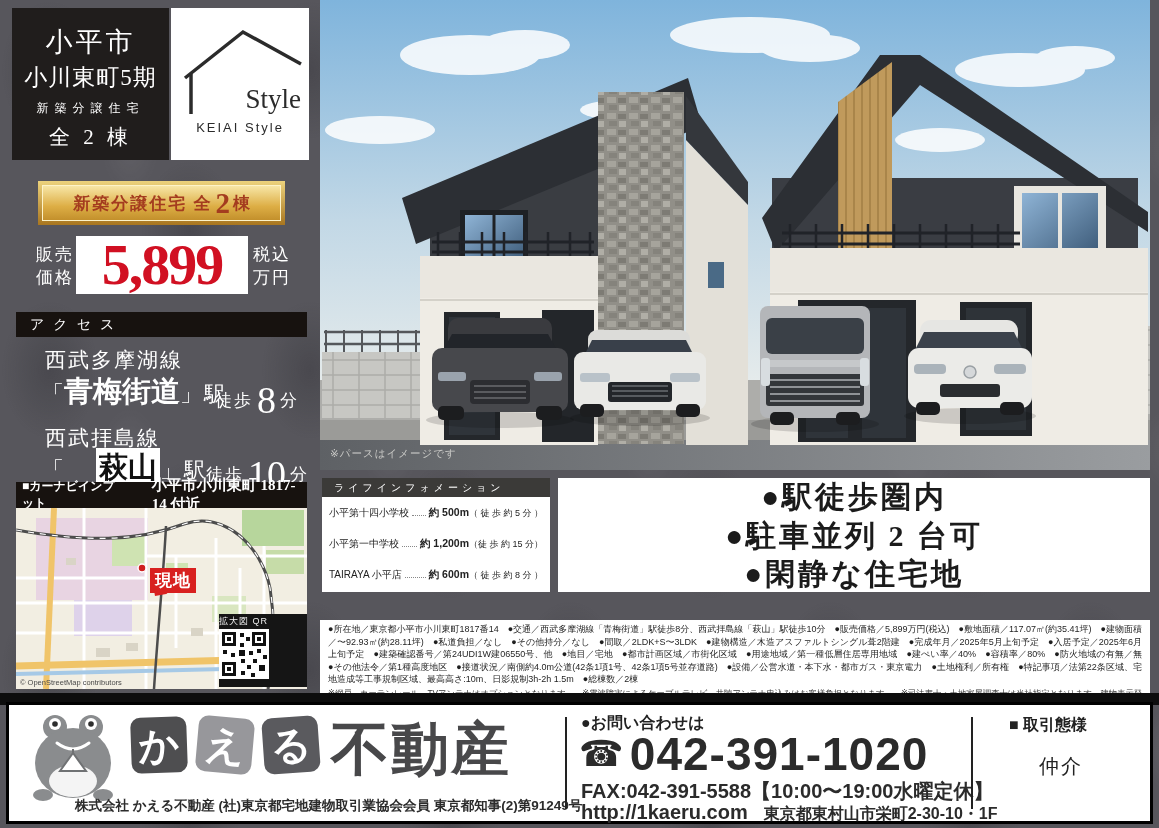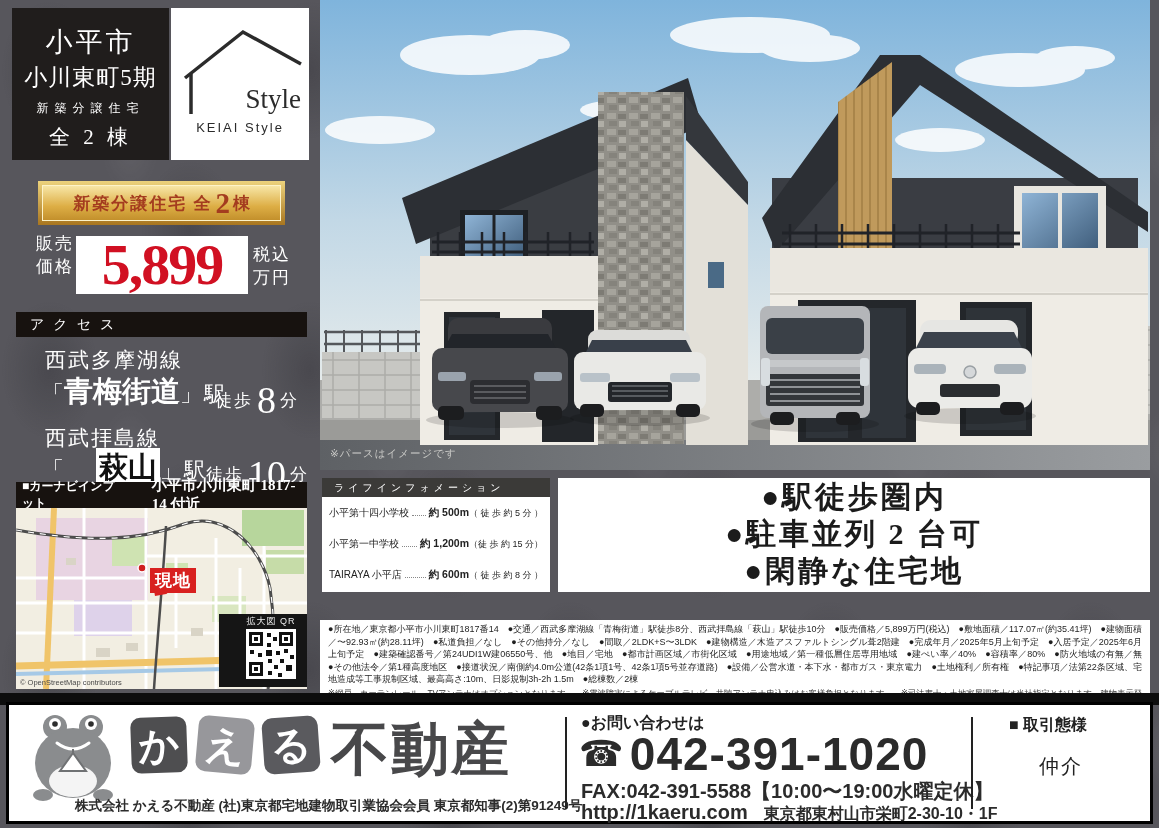--- a/index.html
+++ b/index.html
@@ -43,33 +43,33 @@
   .st-suffix{font-size:21px;margin-left:2px;}
   .walk{display:flex;align-items:center;color:#fff;}
   .walk .w1{font-size:17px;letter-spacing:2px;}
   .walk .w2{font-size:38px;margin:0 4px;}
   .walk .w3{font-size:17px;}
   
   .navi-bar{left:16px;top:482px;width:291px;height:26px;gap:30px;}
   .map-box{left:16px;top:508px;width:291px;height:181px;background:#f2eee2;overflow:hidden;}
   .site-badge{position:absolute;left:134px;top:60px;background:#d8201f;color:#fff;font-size:17px;font-weight:bold;letter-spacing:1px;padding:1px 5px;}
   .site-badge:after{content:"";position:absolute;left:-4px;bottom:-12px;border:9px solid transparent;border-top-color:#d8201f;transform:rotate(35deg);}
-  .qr-panel{position:absolute;left:203px;top:106px;width:104px;height:73px;background:#151515;text-align:center;}
+  .qr-panel{position:absolute;left:203px;top:106px;width:104px;height:73px;background:#151515;}
   .qr-lbl{color:#eee;font-size:9px;letter-spacing:1px;line-height:15px;}
   .map-attr{position:absolute;left:4px;bottom:2px;font-size:7.5px;color:#4a4a4a;}
   
   .note{left:330px;top:447px;font-size:10.5px;color:#c9c9c6;letter-spacing:1px;}
   .life{left:322px;top:478px;width:228px;height:114px;background:#fff;}
   .life-h{height:19px;background:#3b3a38;color:#fff;font-size:10px;letter-spacing:4px;line-height:19px;padding-left:12px;}
   .life-rows{display:flex;flex-direction:column;justify-content:space-around;height:93px;padding:0 7px;}
   .life-row{display:flex;align-items:baseline;font-size:10px;color:#222;}
   .leader{flex:1;border-bottom:1.5px dotted #888;margin:0 3px;height:8px;}
   .life-d{font-weight:bold;font-size:10.5px;white-space:nowrap;}
   .life-w{font-size:9px;white-space:nowrap;}
-  .features{left:558px;top:478px;width:592px;height:114px;background:#fff;display:flex;flex-direction:column;justify-content:flex-start;align-items:center;}
+  .features{left:558px;top:478px;width:592px;height:114px;background:#fff;display:flex;flex-direction:column;justify-content:space-between;align-items:center;}
   .feat-line{font-size:30px;font-weight:bold;color:#1b1b1b;letter-spacing:3px;line-height:37px;}
   .ov-bar{left:320px;top:597px;width:830px;height:23px;}
   .ov-body{left:320px;top:620px;width:830px;height:73px;background:#fff;box-sizing:border-box;padding:3px 8px 0 8px;}
   .ov-text{font-size:9px;line-height:12.5px;color:#1f1f1f;text-align:justify;}
   .ov-notes{font-size:8.3px;line-height:10.5px;color:#333;margin-top:2px;text-align:justify;}
   .black-strip{left:0;top:693px;width:1159px;height:12px;background:#0d0d0d;}
   
   .footer{left:6px;top:702px;width:1147px;height:122px;background:#fff;border:3px solid #000;box-sizing:border-box;}
   .tile{position:absolute;width:56px;height:56px;border-radius:10px;color:#fff;font-size:40px;font-weight:bold;display:flex;align-items:center;justify-content:center;top:12px;}
   .fudosan{position:absolute;left:322px;top:6px;font-size:58px;font-weight:bold;color:#48484a;letter-spacing:2px;}
@@ -264,21 +264,21 @@
   </div>
 
   <div class="abs gold serif">
     <div class="gold-in">
       <span class="lbl">新築分譲住宅 全</span>
       <span class="num">2</span>
       <span class="unit">棟</span>
     </div>
   </div>
 
-  <div class="abs serif white price-lbl" style="left:36px;top:232px;">
+  <div class="abs serif white price-lbl" style="left:36px;top:243px;">
     <div>販売</div>
       <div>価格</div>
   </div>
   <div class="abs amount-box serif">
     <span class="amount">5,899</span>
   </div>
   <div class="abs serif white price-lbl" style="left:253px;top:243px;">
     <div>税込</div>
       <div>万円</div>
   </div>

